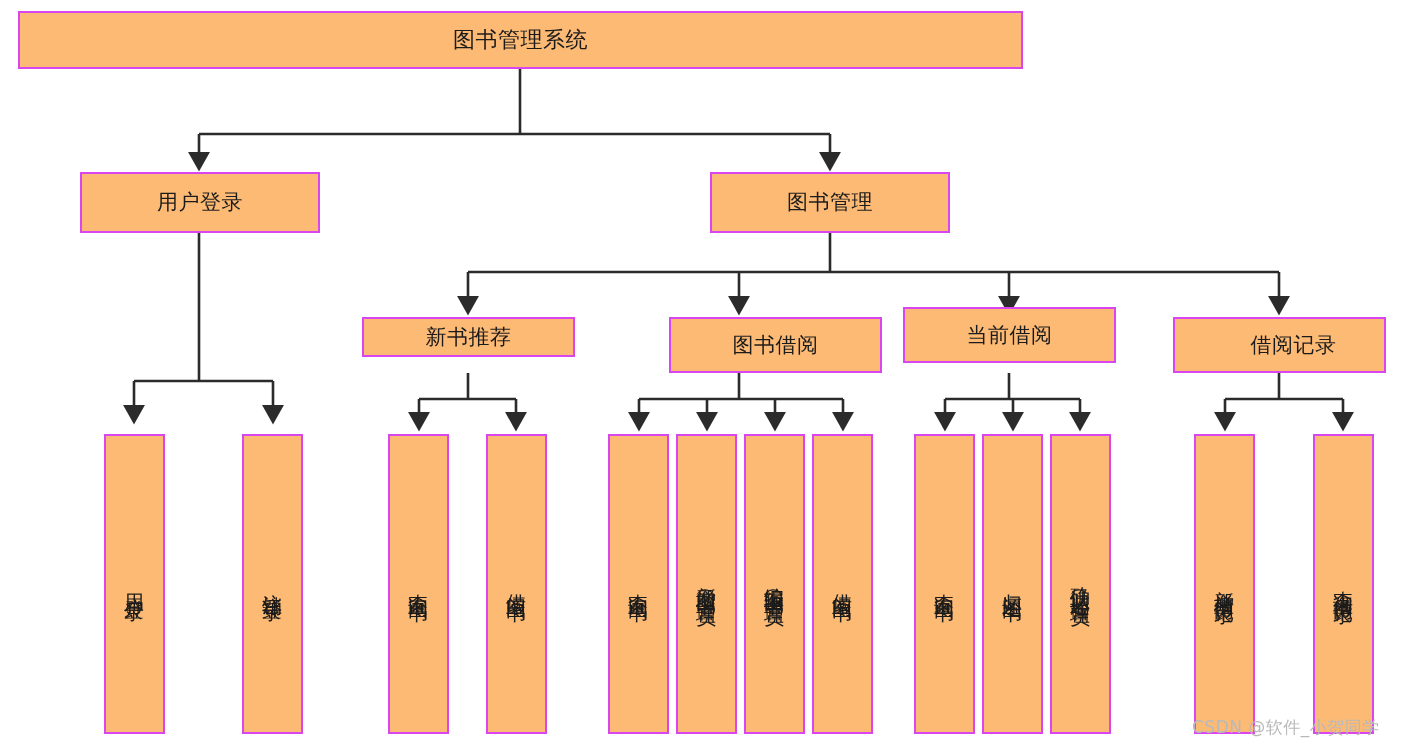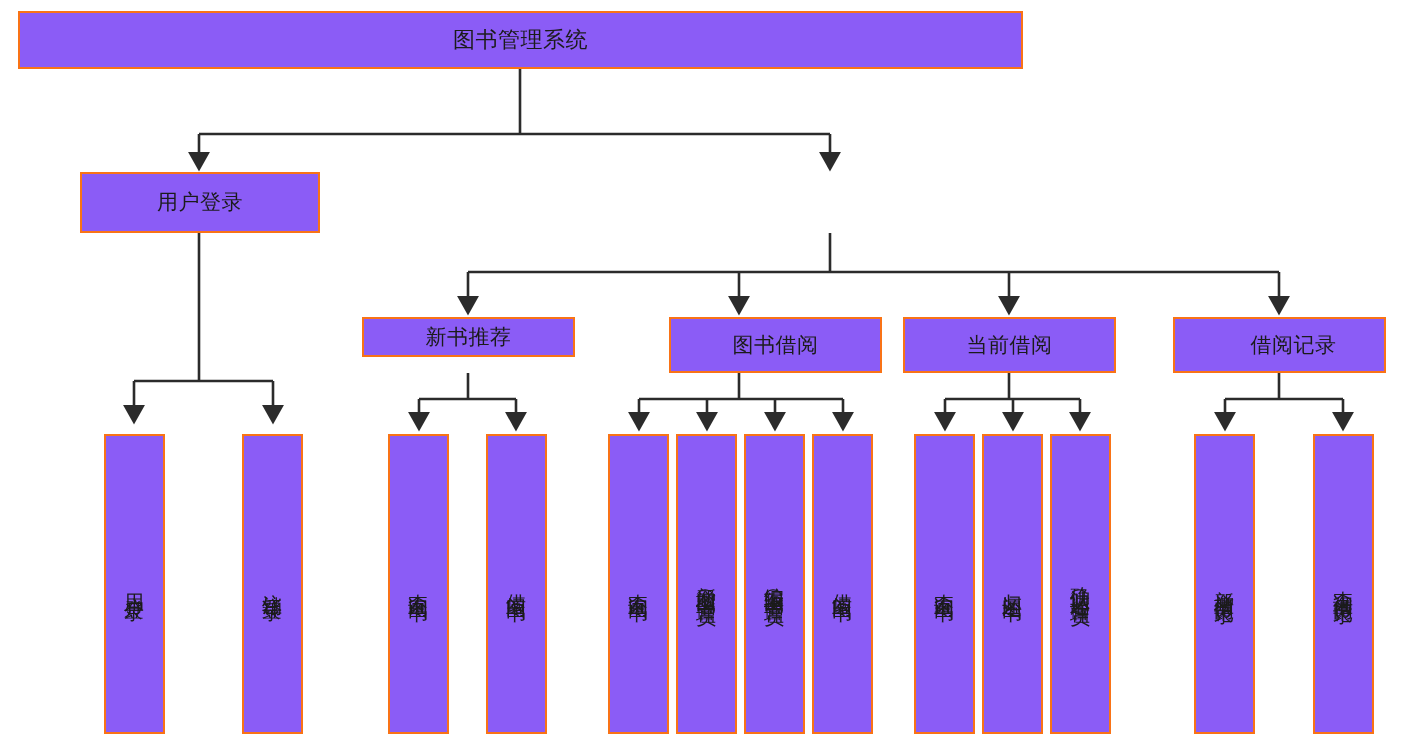--- a/index.html
+++ b/index.html
@@ -21,22 +21,22 @@
   #edges-layer {
     position: absolute;
     left: 0;
     top: 0;
     width: 1405px;
     height: 747px;
   }
   .node {
     position: absolute;
     box-sizing: border-box;
-    background: #8b5cf6;
-    border: 2px solid #f97316;
+    background: #fdba74;
+    border: 2px solid #d946ef;
     display: flex;
     align-items: center;
     justify-content: center;
     color: #1b1b1b;
   }
   .node-label {
     text-align: center;
     line-height: 1.18;
     white-space: pre;
   }
@@ -141,30 +141,33 @@
   </svg>
 
   <div class="node root horiz" style="left:18px; top:11px; width:1005px; height:58px;">
     <span class="node-label">图书管理系统</span>
   </div>
 
   <div class="node horiz" style="left:80px; top:172px; width:240px; height:61px;">
     <span class="node-label">用户登录</span>
   </div>
 
+  <div class="node horiz" style="left:710px; top:172px; width:240px; height:61px;">
+    <span class="node-label">图书管理</span>
+  </div>
 
   <div class="node horiz" style="left:362px; top:317px; width:213px; height:40px;">
     <span class="node-label">新书推荐</span>
   </div>
 
   <div class="node horiz" style="left:633px; top:317px; width:213px; height:56px;margin-left:36px;">
     <span class="node-label">图书借阅</span>
   </div>
 
-  <div class="node horiz" style="left:903px; top:317px; width:213px; height:56px;">
+  <div class="node horiz" style="left:903px; top:307px; width:213px; height:56px;">
     <span class="node-label">当前借阅</span>
   </div>
 
   <div class="node horiz" style="left:1173px; top:317px; width:213px; height:56px;padding-left:28px;">
     <span class="node-label">借阅记录</span>
   </div>
 
   <div class="node vert" style="left:104px; top:434px; width:61px; height:300px;">
     <span class="node-label">用户登录</span>
   </div>
@@ -210,14 +213,15 @@
   </div>
 
   <div class="node vert" style="left:1194px; top:434px; width:61px; height:300px;">
     <span class="node-label">新增借阅记录</span>
   </div>
 
   <div class="node vert" style="left:1313px; top:434px; width:61px; height:300px;">
     <span class="node-label">查询借阅记录</span>
   </div>
 
+  <div class="watermark" style="left:1192px; top:716px;">CSDN @软件_小贺同学</div>
 
 </div>
 
 </body></html>

